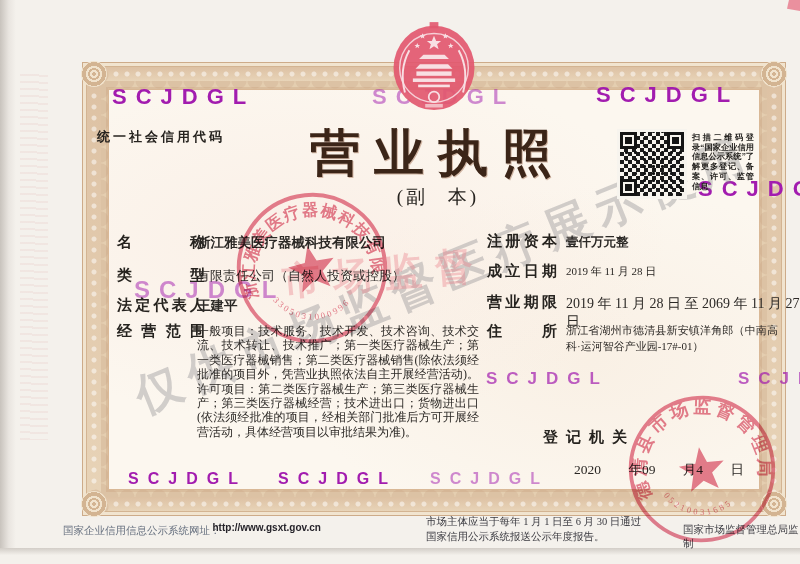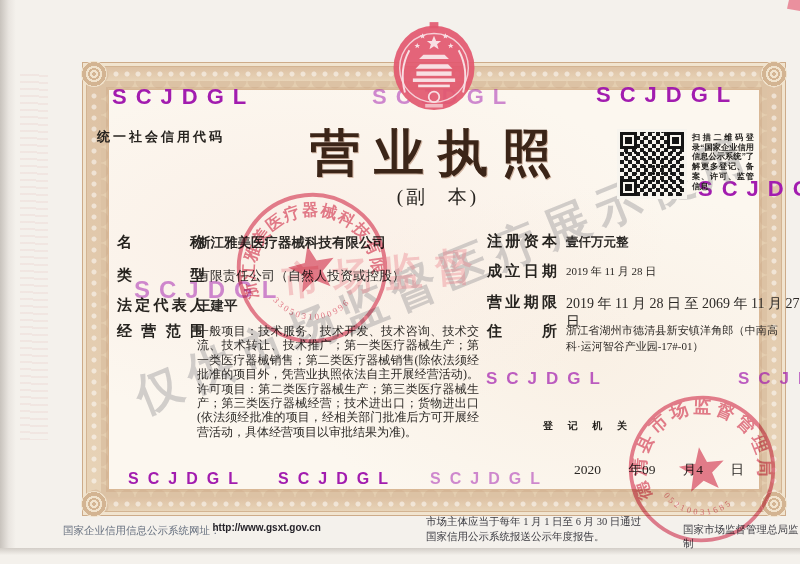--- a/index.html
+++ b/index.html
@@ -69,21 +69,21 @@
         repeating-conic-gradient(#1a1a1a 0 90deg,#f7f4ee 0 180deg) 0 0/8px 8px;
       outline:3px solid #f7f4ee;}
   .qf{position:absolute;width:17px;height:17px;border:3px solid #141414;box-sizing:border-box;background:#f7f4ee;}
   .qf::before{content:"";position:absolute;inset:2px;background:#141414;}
   .qf.a{left:0;top:0;} .qf.b{right:0;top:0;} .qf.c{left:0;bottom:0;}
   .qr-caption{left:692px;top:133px;width:62px;font-size:8.2px;line-height:9.7px;color:#1f1d1a;
       text-align:justify;font-weight:bold;}
   .jl{display:inline-block;text-align:justify;text-align-last:justify;font-weight:bold;color:#26231f;}
   .lab-l{left:117px;width:88px;font-size:15px;}
   .lab-r{left:487px;width:70px;font-size:15px;}
-  .lab-auth{left:543px;top:419px;width:84px;font-size:10px;}
+  .lab-auth{left:543px;top:428px;width:84px;font-size:15px;}
   .val{color:#2c2926;}
   .v-name{left:197px;top:234px;font-size:13.5px;font-weight:600;}
   .v-type{left:197px;top:267px;font-size:13px;}
   .v-legal{left:197px;top:297px;font-size:13.5px;font-weight:600;}
   .v-scope{left:197px;top:324px;width:282px;font-size:12px;line-height:14.4px;text-align:justify;}
   .v-cap{left:566px;top:234px;font-size:12.5px;font-weight:600;}
   .v-est{left:566px;top:264px;font-size:11px;}
   .v-term{left:566px;top:295px;font-size:14px;}
   .v-addr{left:566px;top:323px;width:212px;font-size:11px;line-height:15.5px;text-align:justify;}
   .reg-date{left:574px;top:461px;font-size:13.5px;color:#2a2724;word-spacing:24px;}

